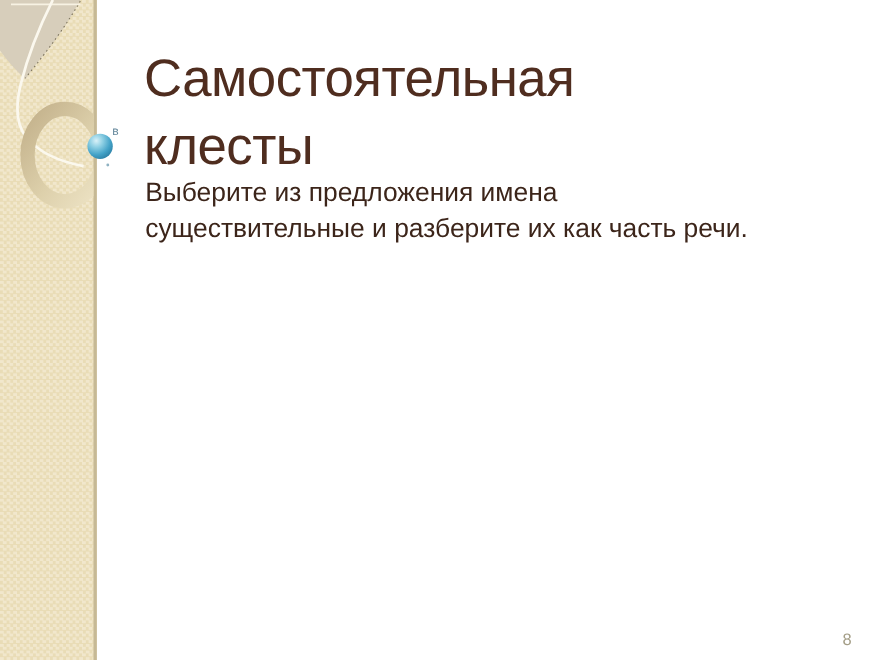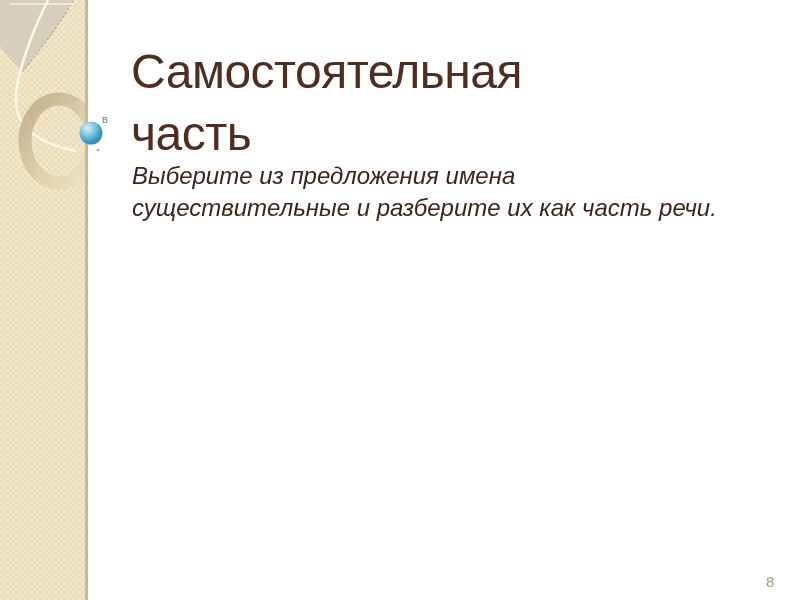--- a/index.html
+++ b/index.html
@@ -46,21 +46,20 @@
   }
   .body-instruction {
     position: absolute;
     left: 132px;
     top: 160px;
     width: 668px;
     font-size: 24px;
     line-height: 32px;
     color: #3c251a;
     white-space: pre-line;
-    font-style: italic;
   }
   .body-sentence {
     position: absolute;
     left: 132px;
     top: 255px;
     width: 668px;
     font-size: 24px;
     line-height: 32px;
     color: #3c251a;
   }
@@ -101,21 +100,21 @@
     <path d="M73,1 Q55,32 23,71" fill="none" stroke="#7e755f" stroke-width="1" stroke-dasharray="1.5,3"></path>
     <path d="M10,4 H73" stroke="#f7f2e3" stroke-width="1.5" fill="none"></path>
     <path d="M48,0 C38,20 26,48 19,76 C14,96 15,114 24,125 C35,138 54,147 76,151" fill="none" stroke="#fbf8ee" stroke-width="2.5"></path>
     <ellipse cx="59" cy="141" rx="34" ry="42" fill="none" stroke="url(#ringGrad)" stroke-width="13" clip-path="url(#sidebarClip)"></ellipse>
     <circle cx="91" cy="133" r="11.5" fill="url(#sphereGrad)"></circle>
     <circle cx="98" cy="150" r="1.3" fill="#8fb2c2"></circle>
     <text x="102" y="123" font-size="11" fill="#64879b" font-family="Liberation Sans, sans-serif">в</text>
   </svg>
 
   <div class="slide-title">Самостоятельная
-часть</div>
+клесты</div>
 
   <div class="body-instruction">Выберите из предложения имена
 существительные и разберите их как часть речи.</div>
 
 
   <div class="page-number">8</div>
 
 </div>
 
 </body></html>

